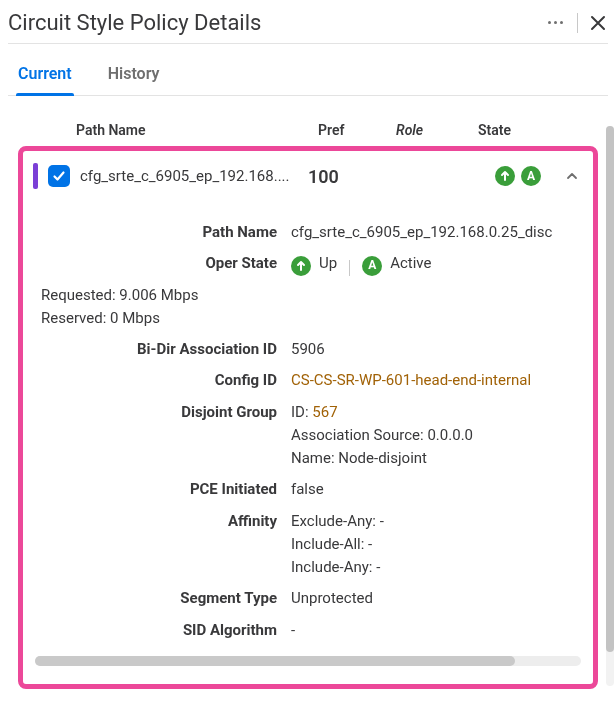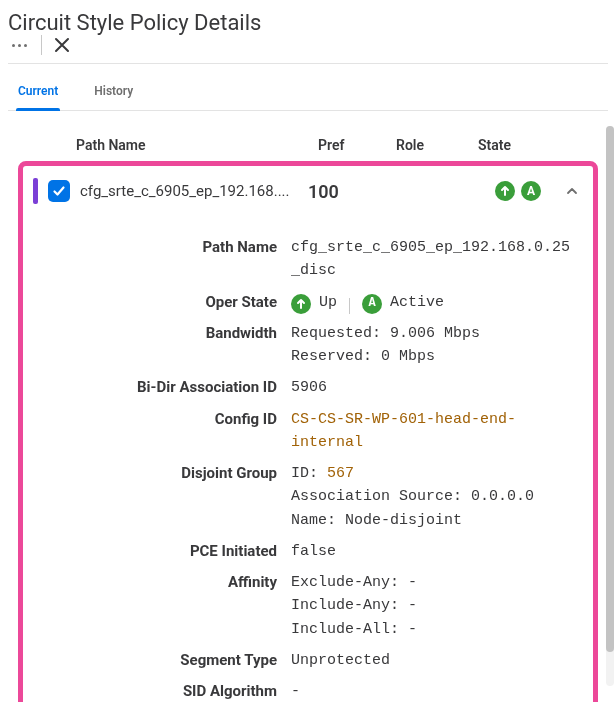--- a/index.html
+++ b/index.html
@@ -11,24 +11,23 @@
     width: 616px;
   }
   .panel {
     width: 616px;
     height: 702px;
     position: relative;
     padding: 0 8px 8px 8px;
   }
   .header {
     display: flex;
-    align-items: flex-start;
+    align-items: center;
     justify-content: space-between;
     padding: 10px 0 8px 0;
-    flex-direction: column;
   }
   .title {
     font-size: 22px;
     font-weight: 400;
     color: #39393b;
   }
   .header-actions {
     display: flex;
     align-items: center;
     gap: 10px;
@@ -38,41 +37,41 @@
   .vsep { width:1px; height:20px; background:#c8c8c8; }
   .close-icon { cursor:pointer; padding:2px; }
   .close-icon svg { display:block; }
   .divider { height:1px; background:#e3e3e3; margin:0 0 0 0; }
   .tabs {
     display:flex; gap:36px;
     padding: 20px 0 0 10px;
     border-bottom: 1px solid #e3e3e3;
   }
   .tab {
-    font-size:12px; font-weight:600;
+    font-size:16px; font-weight:600;
     color:#6f6f6f; padding-bottom:12px;
     cursor:pointer;
     position:relative;
   }
   .tab.active { color:#0073e6; }
   .tab.active::after {
     content:""; position:absolute; left:-2px; right:-2px; bottom:-1px;
     height:3px; background:#0073e6; border-radius:2px 2px 0 0;
   }
   .table-wrap {
     margin-top:18px;
   }
   .thead {
     display:flex;
     padding:8px 40px 8px 68px;
     font-size:14px; font-weight:600; color:#39393b;
   }
   .th-name { flex: 0 0 242px; }
   .th-pref { flex: 0 0 78px; }
-  .th-role { flex: 0 0 82px; }
+  .th-role { flex: 0 0 82px; font-style: italic; }
   .th-state { flex: 0 0 60px; }
   .card {
     border:5px solid #ec4899; border-radius:8px;
     margin: 0 10px 10px 10px;
     padding-bottom: 18px;
   }
   .row {
     display:flex; align-items:center;
     padding:12px 14px 12px 10px;
     gap:10px;
@@ -112,21 +111,20 @@
     flex: 0 0 250px;
     text-align:right;
     font-weight:700;
     color:#39393b;
     padding-right:14px;
   }
   .kv-value {
     flex:1;
     color:#39393b;
     word-break:break-word;
-    font-family:Liberation Mono, monospace;
   }
   .badges-inline { display:flex; align-items:flex-end; gap:8px; }
   .badges-inline .vsep2 { width:1px; height:16px; background:#c8c8c8; margin:0 4px; }
   .link { color:#a16207; text-decoration:none; cursor:pointer; }
   .sub { display:block; }
   .hscroll {
     margin: 14px 12px 0 12px;
     height:10px; border-radius:6px;
     background:#ededed; position:relative;
   }
@@ -222,21 +220,20 @@
             </div>
             <span>Up</span>
             <span class="vsep2"></span>
             <div class="badge-a">A</div>
             <span>Active</span>
           </div>
         </div>
 
 
         <div class="kv">
-          <div class="kv-label">Bandwidth</div>
           <div class="kv-value">
             <span class="sub">Requested: 9.006 Mbps</span>
             <span class="sub">Reserved: 0 Mbps</span>
           </div>
         </div>
 
         <div class="kv">
           <div class="kv-label">Bi-Dir Association ID</div>
           <div class="kv-value">5906</div>
         </div>
@@ -261,22 +258,22 @@
 
         <div class="kv">
           <div class="kv-label">PCE Initiated</div>
           <div class="kv-value">false</div>
         </div>
 
         <div class="kv">
           <div class="kv-label">Affinity</div>
           <div class="kv-value">
             <span class="sub">Exclude-Any: -</span>
+            <span class="sub">Include-All: -</span>
             <span class="sub">Include-Any: -</span>
-            <span class="sub">Include-All: -</span>
           </div>
         </div>
 
         <div class="kv">
           <div class="kv-label">Segment Type</div>
           <div class="kv-value">Unprotected</div>
         </div>
 
         <div class="kv">
           <div class="kv-label">SID Algorithm</div>

